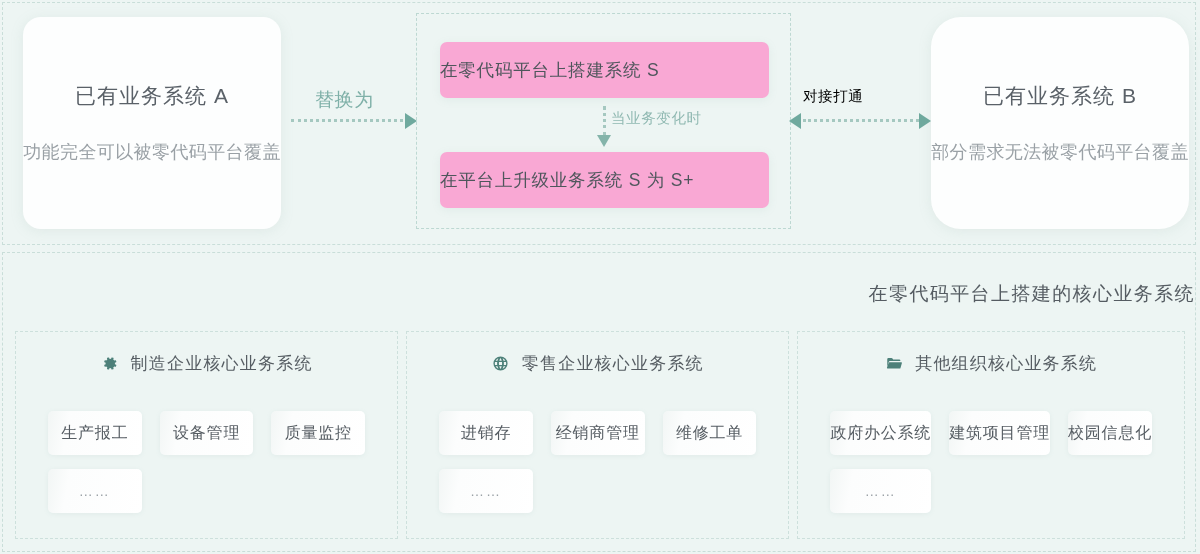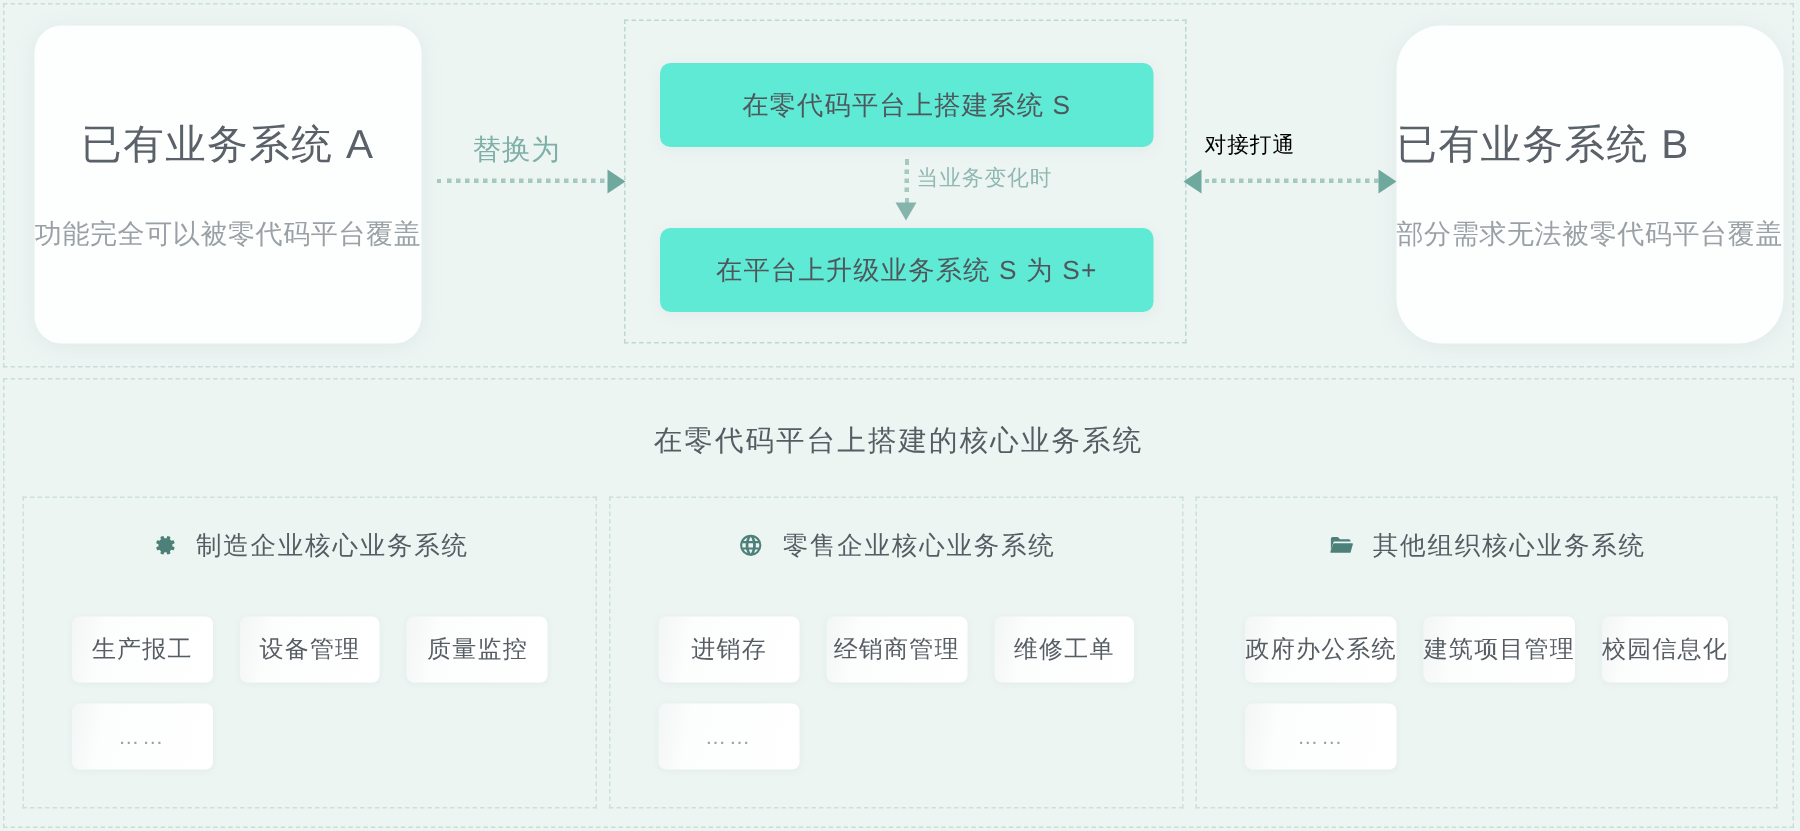--- a/index.html
+++ b/index.html
@@ -45,25 +45,25 @@
     position: absolute;
     left: 928px;
     top: 14px;
     width: 258px;
     height: 212px;
     background: #fdfefe;
     border-radius: 30px;
     box-shadow: 0 2px 14px rgba(130,160,155,0.13);
     display: flex;
     flex-direction: column;
-    align-items: flex-start;
+    align-items: center;
     justify-content: center;
   }
   .sys-title {
-    font-size: 27px;
+    font-size: 21px;
     color: #5a6168;
     letter-spacing: 1px;
     margin-bottom: 30px;
     white-space: nowrap;
   }
   .sys-sub {
     font-size: 18px;
     color: #9aa1a6;
     letter-spacing: 0.4px;
     white-space: nowrap;
@@ -77,26 +77,26 @@
     width: 375px;
     height: 216px;
     border: 1px dashed #bdd8d2;
     box-sizing: border-box;
   }
   .plat-card {
     position: absolute;
     left: 23px;
     width: 329px;
     height: 56px;
-    background: #5eead4;
+    background: #f9a8d4;
     border-radius: 7px;
     box-shadow: 0 2px 10px rgba(130,160,155,0.11);
     display: flex;
     align-items: center;
-    justify-content: center;
+    justify-content: flex-start;
   }
   #platform-build-card { top: 28px; }
   #platform-upgrade-card { top: 138px; }
   .plat-text {
     font-size: 17.5px;
     color: #4f565c;
     letter-spacing: 0.8px;
     white-space: nowrap;
   }
 
@@ -226,21 +226,21 @@
     width: 1194px;
     height: 300px;
     border: 1px dashed #c9ded9;
     box-sizing: border-box;
   }
   #bottom-heading {
     position: absolute;
     left: 0;
     top: 28px;
     width: 100%;
-    text-align: center;
+    text-align: right;
     font-size: 19px;
     color: #555c62;
     letter-spacing: 1.4px;
   }
 
   #columns {
     position: absolute;
     left: 12px;
     top: 78px;
     width: 1170px;

